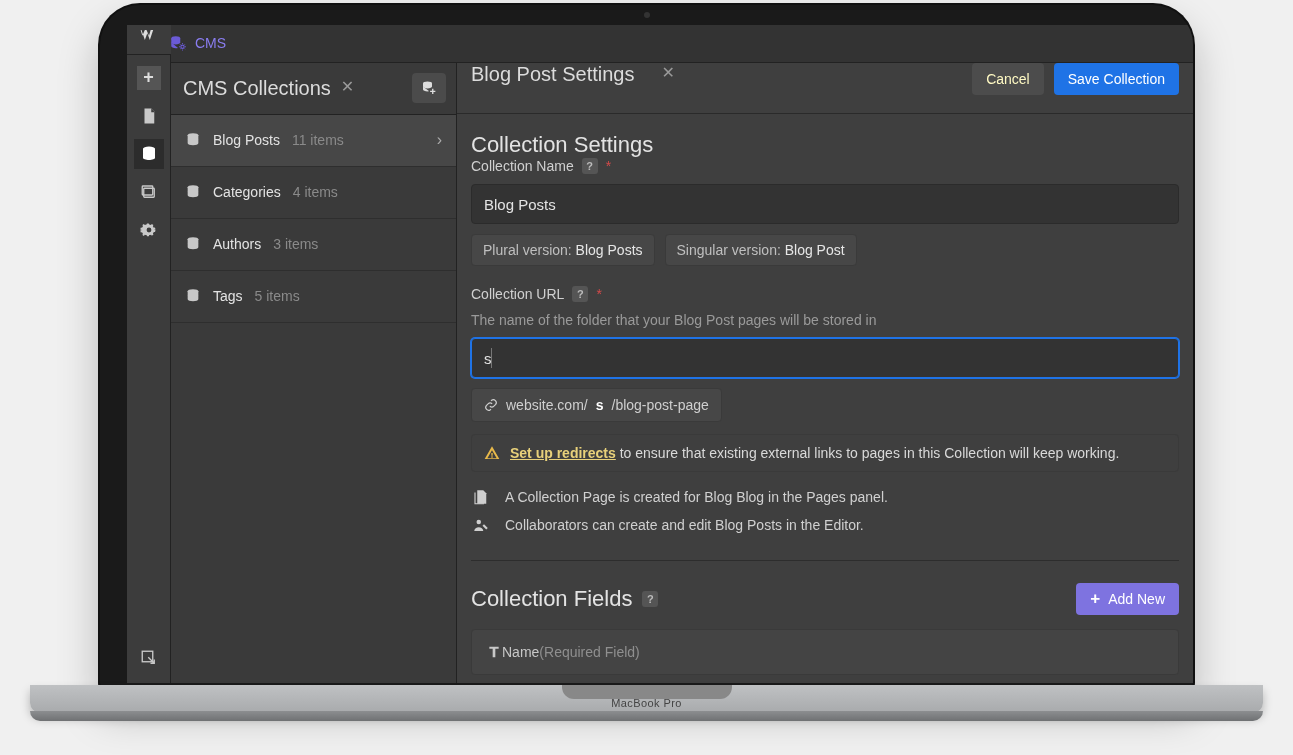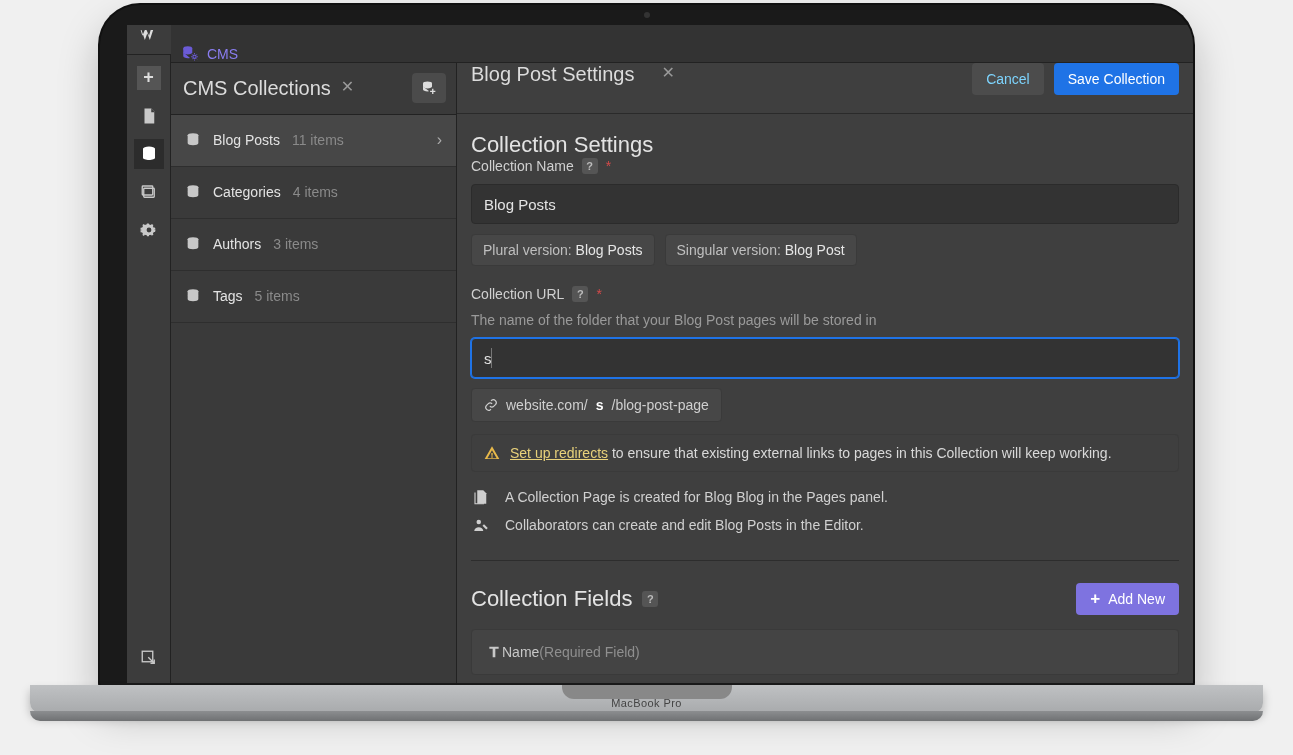--- a/index.html
+++ b/index.html
@@ -73,22 +73,22 @@
   .app {
     position: absolute; inset: 0;
     display: flex; flex-direction: column;
     color: #c8c8c8;
     font-size: 14px;
   }
   .topbar {
     height: 38px;
     background: #333333;
     border-bottom: 1px solid #222;
-    display: flex; align-items: flex-end;
-    padding-left: 44px; 
+    display: flex; align-items: center;
+    padding-left: 32px; 
   }
   .topbar .brand-gear {
     color: #6b5bd6;
     margin-right: 8px;
     margin-left: 10px;
     display: inline-flex; align-items: center;
   }
   .topbar .brand-text {
     color: #8a7df0;
     font-size: 14px;
@@ -192,21 +192,21 @@
     display:flex; align-items:flex-start;
     padding: 0 14px;
     gap: 27px;
   }
   .main-title { font-size:20px; color:#dcdcdc; }
   .main-actions { margin-left:auto; display:flex; gap:10px; }
   .btn {
     height: 32px; padding: 0 14px; border-radius:4px;
     display:inline-flex; align-items:center; justify-content:center;
     font-size:14px; cursor:pointer; border:none;
-    color:#7dd3fc;
+    color:#fef9c3;
   }
   .btn-cancel { background:#4c4c4c; }
   .btn-primary { background:#1f73e6; color:#fff; }
   .btn-accent { background:#7e73e0; color:#fff; gap:8px; }
 
   .main-scroll {
     flex:1 1 auto; overflow:auto;
     padding: 18px 14px 14px 14px;
   }
 
@@ -245,21 +245,21 @@
   .url-preview .seg-strong { color:#fff; font-weight:600; }
 
   .alert {
     margin-top:12px;
     border:1px solid #3a3a3a;border-radius:4px;
     padding:10px 12px;
     display:flex;align-items:center;gap:10px;
     color:#e8d17a;
   }
   .alert .msg { color:#d9d9d9; }
-  .alert a { color:#e8d17a; text-decoration: underline; }
+  .alert a { color:#e8d17a; text-decoration: underline; font-weight: bold; }
   .alert .warn-icon { color:#e8b94a; }
 
   .info-line { display:flex; align-items:center; gap:14px; color:#d0d0d0; margin-top:16px; }
   .info-line .iicon { width:20px; display:flex; justify-content:center; color:#cfcfcf; }
 
   .divider { height:1px; background:#2d2d2d; margin:26px 0 22px 0; }
 
   .fields-header { display:flex; align-items:center; justify-content:space-between; margin-bottom:14px; }
 
   .field-item {

